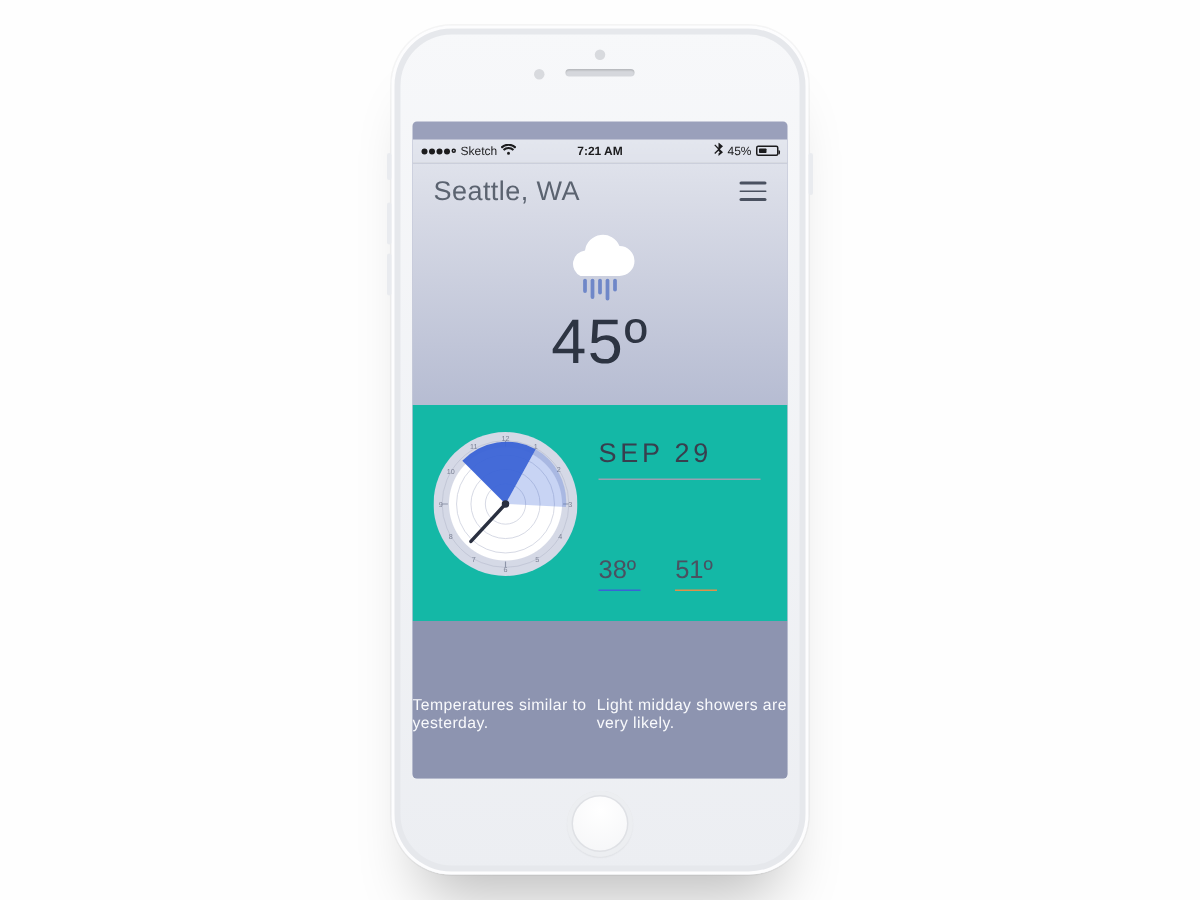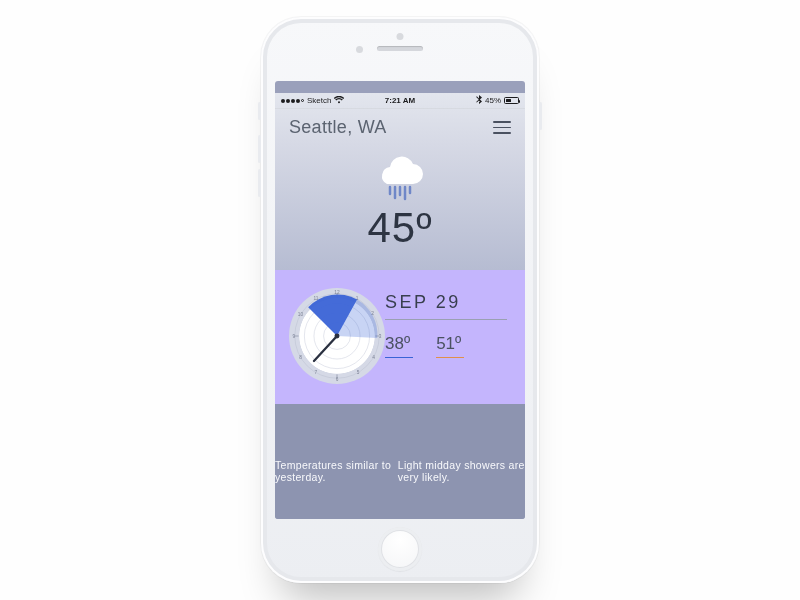--- a/index.html
+++ b/index.html
@@ -120,43 +120,44 @@
     padding:10px 0 18px;
   }
   .cloud-wrap{ margin-bottom:2px; display:flex; justify-content:center;}
   .rain line{ stroke:#6f87c8; stroke-width:2.5; stroke-linecap:round;}
   .temp{
     font-size:42px; font-weight:200; color:#2d3442; letter-spacing:1px;
   }
 
   
   .card{
-    background:#c4b5fd;
+    background:#14b8a6;
     display:flex;
     align-items:flex-start;
     padding:18px 18px 20px 14px;
+    gap:14px;
   }
   .dial{
     width:96px;height:96px;
     border-radius:50%;
     background:
       radial-gradient(circle,#fff 55%,transparent 56%),
       #d5d9e6;
     position:relative;
     flex-shrink:0;
   }
   .dial svg{position:absolute;inset:0;}
   .card-right{flex:1; padding-top:4px;}
   .date{
     font-size:18px; font-weight:300; letter-spacing:2.5px; color:#383f4e;
     border-bottom:1px solid #9aa0b2; padding-bottom:6px; margin-bottom:14px;
   }
   .minmax{ display:flex; gap:26px; }
   .mm{
-    font-size:17px; font-weight:300; color:#4a5161; position:relative; padding-bottom:4px;
+    font-size:17px; font-weight:300; color:#4a5161; position:relative; padding-bottom:4px;margin-top:36px;
   }
   .mm.low::after{content:"";position:absolute;left:0;bottom:0;width:28px;height:1.5px;background:#3a63d6;}
   .mm.high::after{content:"";position:absolute;left:0;bottom:0;width:28px;height:1.5px;background:#e0904a;}
 
   
   .summary{
     flex:1;
     background:#8d94b0;
     color:#f8f9fc;
     font-size:10.5px;

